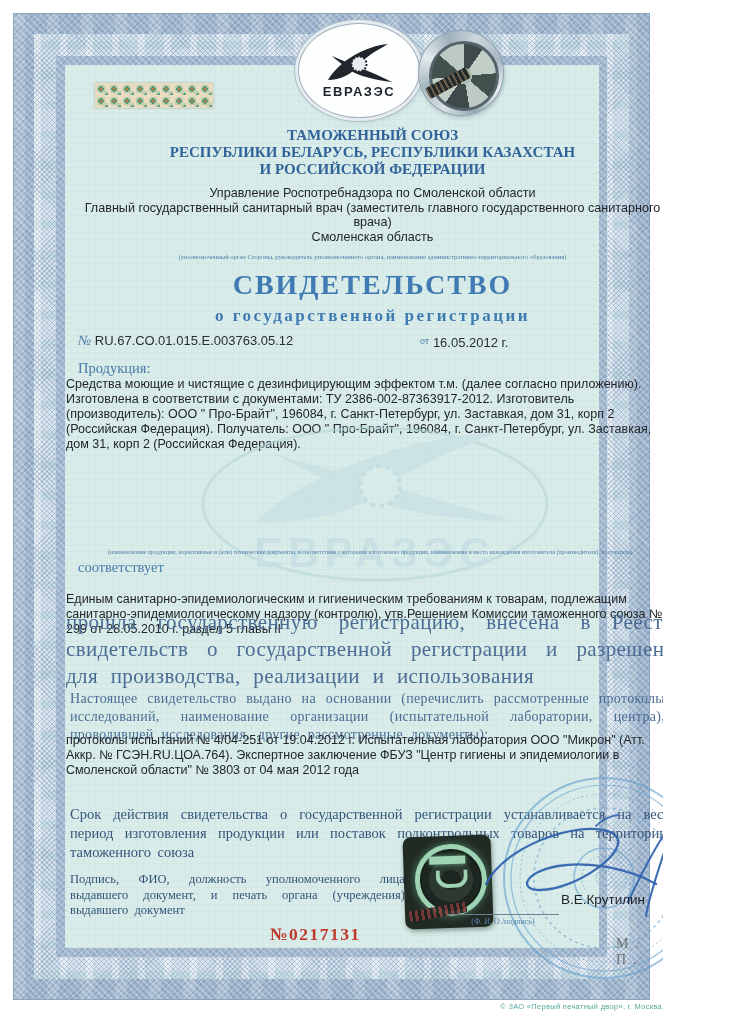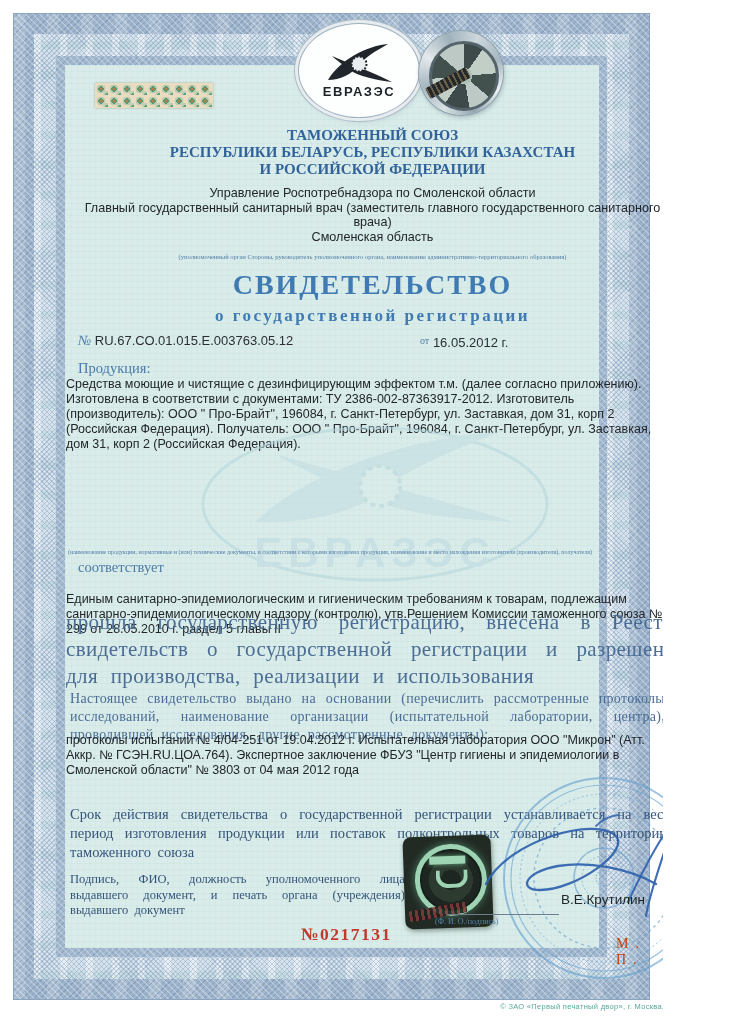--- a/index.html
+++ b/index.html
@@ -26,21 +26,21 @@
       background-image:
         repeating-linear-gradient(45deg, rgba(255,255,255,.25) 0 1.5px, transparent 1.5px 5px),
         repeating-linear-gradient(-45deg, rgba(60,90,130,.2) 0 1px, transparent 1px 4px);}
   .inner{position:absolute;left:65px;right:64px;top:65px;bottom:76px;
       background-color:#d9ece9;
       background-image:
         repeating-linear-gradient(0deg, rgba(140,195,198,.10) 0 1px, transparent 1px 6px),
         repeating-linear-gradient(90deg, rgba(140,195,198,.07) 0 1px, transparent 1px 6px);}
   .typed{color:#22262b;font-family:"Liberation Sans",sans-serif;font-size:12.5px;line-height:1.2;}
   .abs{position:absolute;}
-  .caption{color:#5581ab;font-family:"Liberation Serif",serif;white-space:nowrap;overflow:hidden;}
+  .caption{color:#5581ab;font-family:"Liberation Serif",serif;white-space:nowrap;overflow:hidden;text-align:center;}
 
   
   .hdr{left:70px;top:127px;width:605px;text-align:center;}
   .hdr .u{font-family:"Liberation Serif",serif;font-weight:bold;color:#31639a;font-size:15px;line-height:17px;}
   .hdr .a{font-size:12.6px;line-height:14.5px;color:#22262b;margin-top:0;}
   .hdr .a1{margin-top:8px;}
   .hdr .cap{margin-top:9px;font-size:6.5px;}
 
   .titleblk{left:70px;top:269px;width:605px;text-align:center;}
   .title{font-family:"Liberation Serif",serif;font-weight:bold;color:#3f7ab2;font-size:28px;letter-spacing:2px;}
@@ -99,22 +99,22 @@
   .holo-bottom .bar2{position:absolute;left:32px;top:34px;width:24px;height:14px;border:4px solid #9ed3b4;border-top:none;border-radius:0 0 12px 12px;}
   .holo-bottom .serial{position:absolute;left:4px;top:70px;width:58px;height:11px;transform:rotate(-8deg);
      background:repeating-linear-gradient(90deg,#7c3a38 0 3px,#1c211e 3px 6px);border-radius:2px;opacity:.9;}
 
   
   .stamp{left:486px;top:772px;width:236px;height:218px;opacity:.62;}
   .sig{left:478px;top:806px;width:205px;height:125px;}
   .signer{left:561px;top:892px;font-size:13.5px;color:#22262b;}
   .sigline{left:447px;top:914px;width:112px;border-top:1px solid #6d7e90;}
   .sigcap{left:435px;top:917px;width:136px;font-size:8px;}
-  .mp{left:616px;top:936px;font-family:"Liberation Serif",serif;font-size:14px;color:#c2410c;letter-spacing:7px;}
-  .serialred{left:270px;top:924px;font-family:"Liberation Serif",serif;font-weight:bold;font-size:17.5px;color:#bf3a2c;letter-spacing:1.5px;margin-left:31px;}
+  .mp{left:616px;top:936px;font-family:"Liberation Serif",serif;font-size:14px;color:#737373;letter-spacing:7px;}
+  .serialred{left:270px;top:924px;font-family:"Liberation Serif",serif;font-weight:bold;font-size:17.5px;color:#bf3a2c;letter-spacing:1.5px;}
   .footer{left:8px;top:1002px;width:737px;text-align:right;font-size:7.5px;color:#55a79b;letter-spacing:.3px;}
 </style>
 </head>
 <body>
 
 <div class="page">
 
   <div class="f1"></div>
   <div class="f2"></div>
   <div class="f3"></div>

